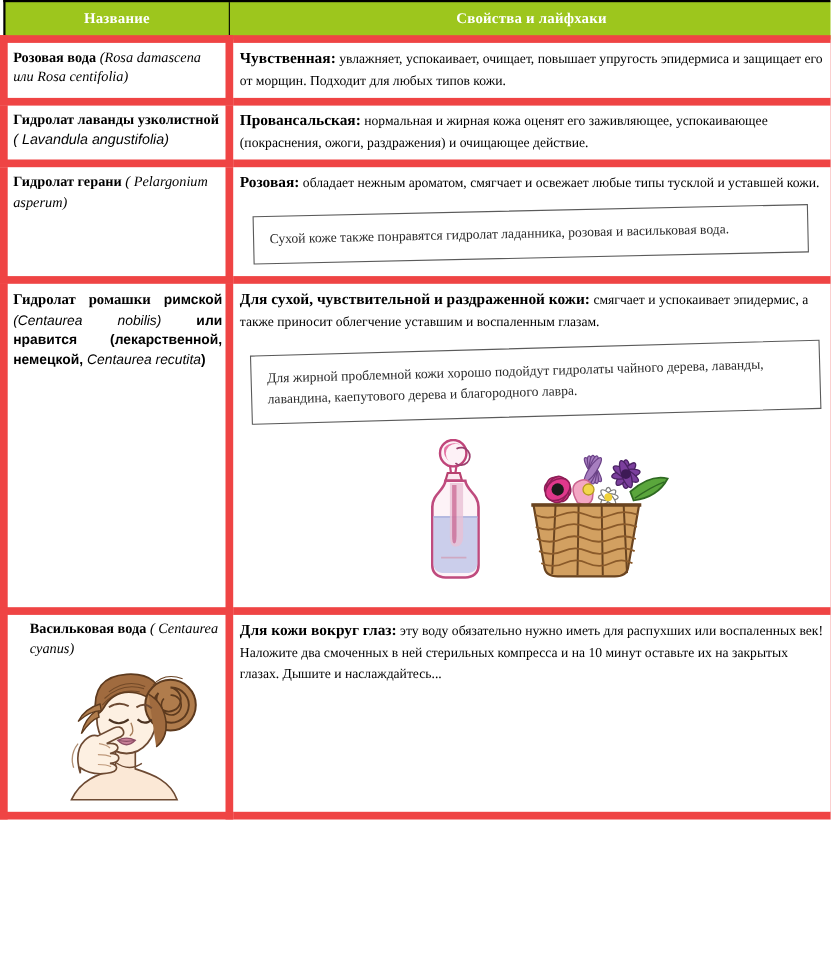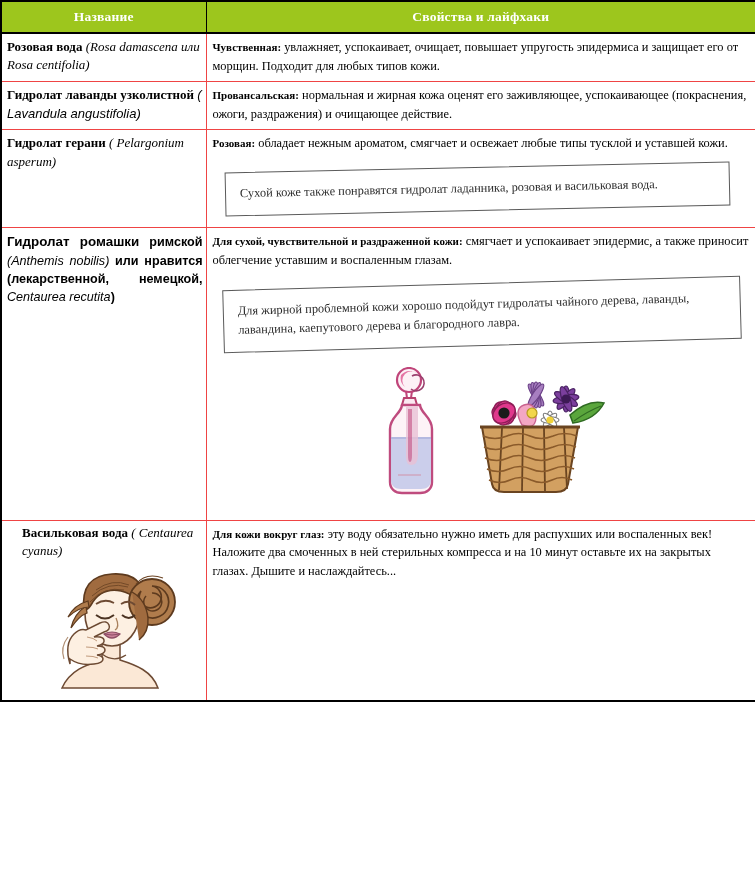--- a/index.html
+++ b/index.html
@@ -38,55 +38,55 @@
     font-weight: bold;
     font-size: 13.5px;
     padding: 5px 4px 6px 4px;
     text-align: center;
     height: 19px;
     letter-spacing: .2px;
     margin-left: 22px;
   }
 
   tbody td {
-    border: 1px solid #ef4444;
+    border: 7px solid #ef4444;
     vertical-align: top;
     padding: 4px 6px 6px 6px;
     font-size: 13px;
     line-height: 1.42;
   }
   td.name-cell {
     font-weight: bold;
     padding-left: 5px;
     padding-right: 3px;
   }
   td.desc-cell {
     font-size: 12.4px;
     line-height: 1.5;
     text-align: left;
   }
   .lead {
     font-weight: bold;
-    font-size: 11px;
+    font-size: 14px;
   }
   .lat {
     font-weight: normal;
     font-style: italic;
   }
 
   
   td.name-cell.sans-cell {
     font-family: "Liberation Sans", "DejaVu Sans", sans-serif;
     font-size: 12.6px;
     line-height: 1.45;
     text-align: justify;
     text-justify: inter-word;
   }
   td.name-cell.sans-cell .serif-head {
-    font-family: Liberation Sans, sans-serif;
+    font-family: Liberation Serif, serif;
     font-size: 13.4px;
   }
   .sans-italic {
     font-family: "Liberation Sans", "DejaVu Sans", sans-serif;
     font-style: italic;
     font-weight: normal;
   }
 
   
   .callout {
@@ -176,21 +176,21 @@
           <span class="lead">Розовая:</span><span> обладает нежным ароматом, смягчает и освежает любые типы тусклой и уставшей кожи.</span>
           <div class="callout tilt-a">
             <span>Сухой коже также понравятся гидролат ладанника, розовая и васильковая вода.</span>
           </div>
         </td>
       </tr>
 
       <tr>
         <td class="name-cell sans-cell">
           <span class="serif-head">Гидролат ромашки</span>
-          <span> римской </span><span class="sans-italic">(Anthemis nobilis)</span><span> или нравится (лекарственной, немецкой, </span><span class="sans-italic">Centaurea recutita</span><span>)</span>
+          <span> римской </span><span class="sans-italic">(Centaurea nobilis)</span><span> или нравится (лекарственной, немецкой, </span><span class="sans-italic">Centaurea recutita</span><span>)</span>
         </td>
         <td class="desc-cell">
           <span class="lead">Для сухой, чувствительной и раздраженной кожи:</span><span> смягчает и успокаивает эпидермис, а также приносит облегчение уставшим и воспаленным глазам.</span>
 
           <div class="callout tilt-b">
             <span>Для жирной проблемной кожи хорошо подойдут гидролаты чайного дерева, лаванды, лавандина, каепутового дерева и благородного лавра.</span>
           </div>
 
           <div class="figure-row">
             <svg width="270" height="135" viewBox="0 0 270 135">

